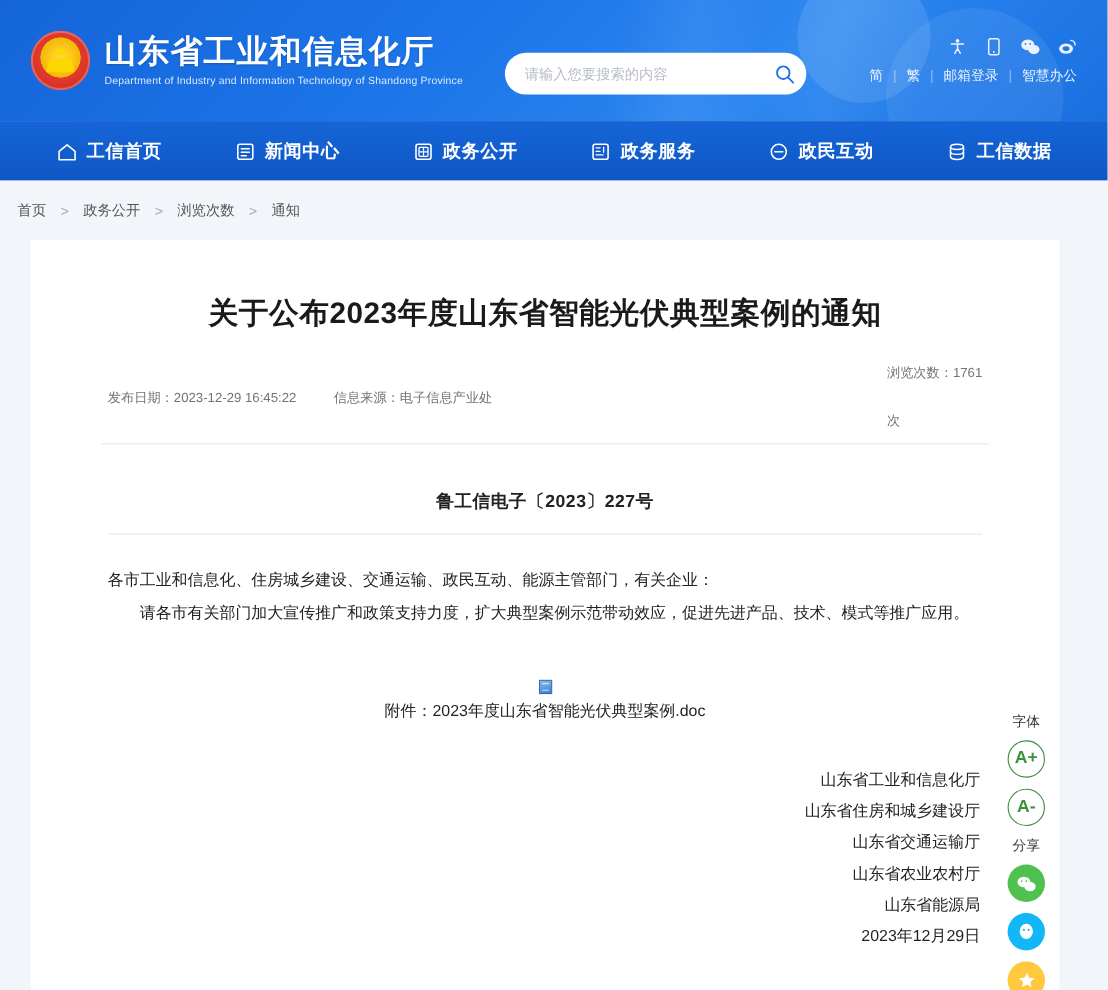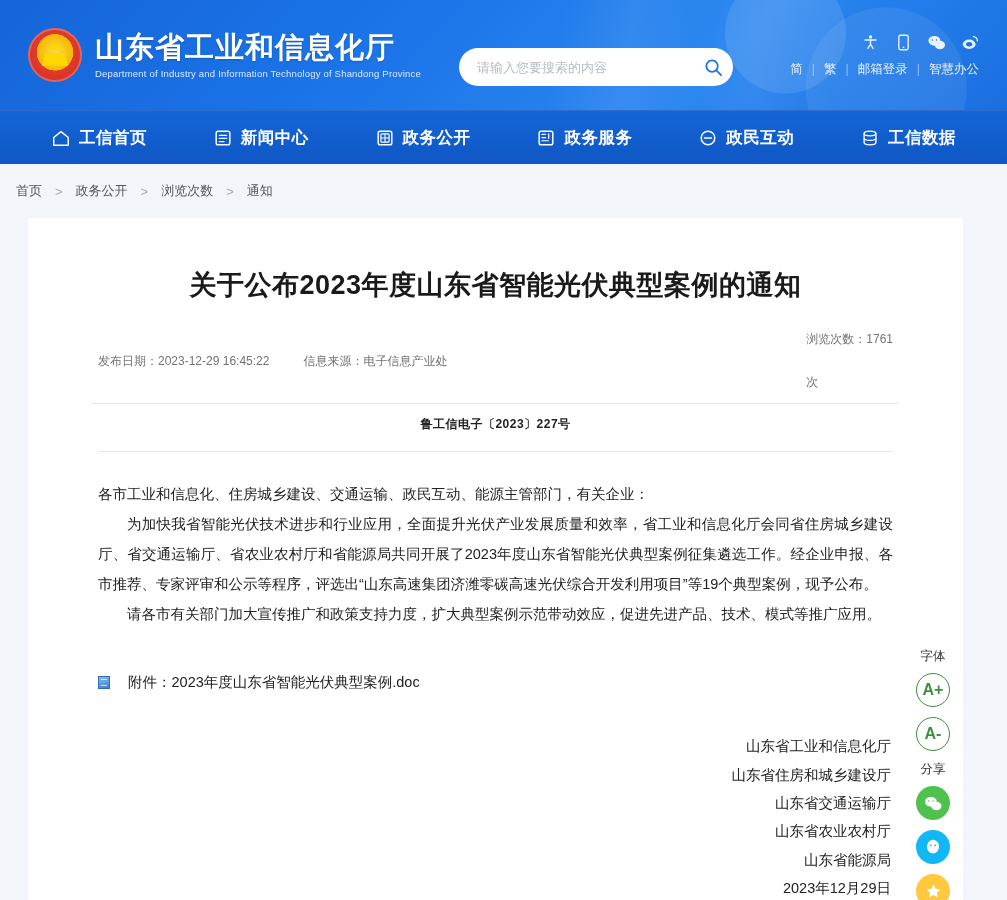--- a/index.html
+++ b/index.html
@@ -195,45 +195,46 @@
     padding-bottom: 12px;
   }
   .meta-left { display: flex; gap: 34px; }
   .meta-right { margin-left: auto; display: flex; gap: 26px; flex-direction: column; }
   .meta-rule {
     border-bottom: 1px solid #e6e6e6;
     margin: 0 -6px;
   }
   .doc-no {
     text-align: center;
-    font-size: 12px;
+    font-size: 16px;
     font-weight: bold;
     color: #222;
-    margin: 12px 0 8px 0;
+    margin: 42px 0 8px 0;
     letter-spacing: 0.5px;
   }
   .rule2 { border-bottom: 1px solid #e6e6e6; margin-top: 18px; }
 
   .body-text {
     margin-top: 28px;
     font-size: 14.5px;
     line-height: 2.06;
     color: #222;
     text-align: justify;
   }
   .body-text p { margin-bottom: 0; }
   .indent { text-indent: 2em; }
 
   .attach {
     margin-top: 44px;
     display: flex;
     align-items: center;
-    gap: 18px;
+    gap: 6px;
     font-size: 14.5px;
     color: #222;
+    flex-direction: column;
   }
   .attach-icon {
     width: 12px; height: 13px;
     background: linear-gradient(160deg, #8fb9e8, #3c7fd0);
     border: 1px solid #2e6cb8;
     flex: none;
     position: relative;
   }
   .attach-icon:after {
     content: "";
@@ -452,21 +453,20 @@
         <span>次</span>
       </div>
     </div>
     <div class="meta-rule"></div>
 
     <div class="doc-no">鲁工信电子〔2023〕227号</div>
     <div class="rule2"></div>
 
     <div class="body-text">
       <p>各市工业和信息化、住房城乡建设、交通运输、政民互动、能源主管部门，有关企业：</p>
-      <p class="indent">为加快我省智能光伏技术进步和行业应用，全面提升光伏产业发展质量和效率，省工业和信息化厅会同省住房城乡建设厅、省交通运输厅、省农业农村厅和省能源局共同开展了2023年度山东省智能光伏典型案例征集遴选工作。经企业申报、各市推荐、专家评审和公示等程序，评选出“山东高速集团济潍零碳高速光伏综合开发利用项目”等19个典型案例，现予公布。</p>
       <p class="indent">请各市有关部门加大宣传推广和政策支持力度，扩大典型案例示范带动效应，促进先进产品、技术、模式等推广应用。</p>
     </div>
 
     <div class="attach">
       <span class="attach-icon"></span>
       <a>附件：2023年度山东省智能光伏典型案例.doc</a>
     </div>
 
     <div class="signers">
       <div>山东省工业和信息化厅</div>

